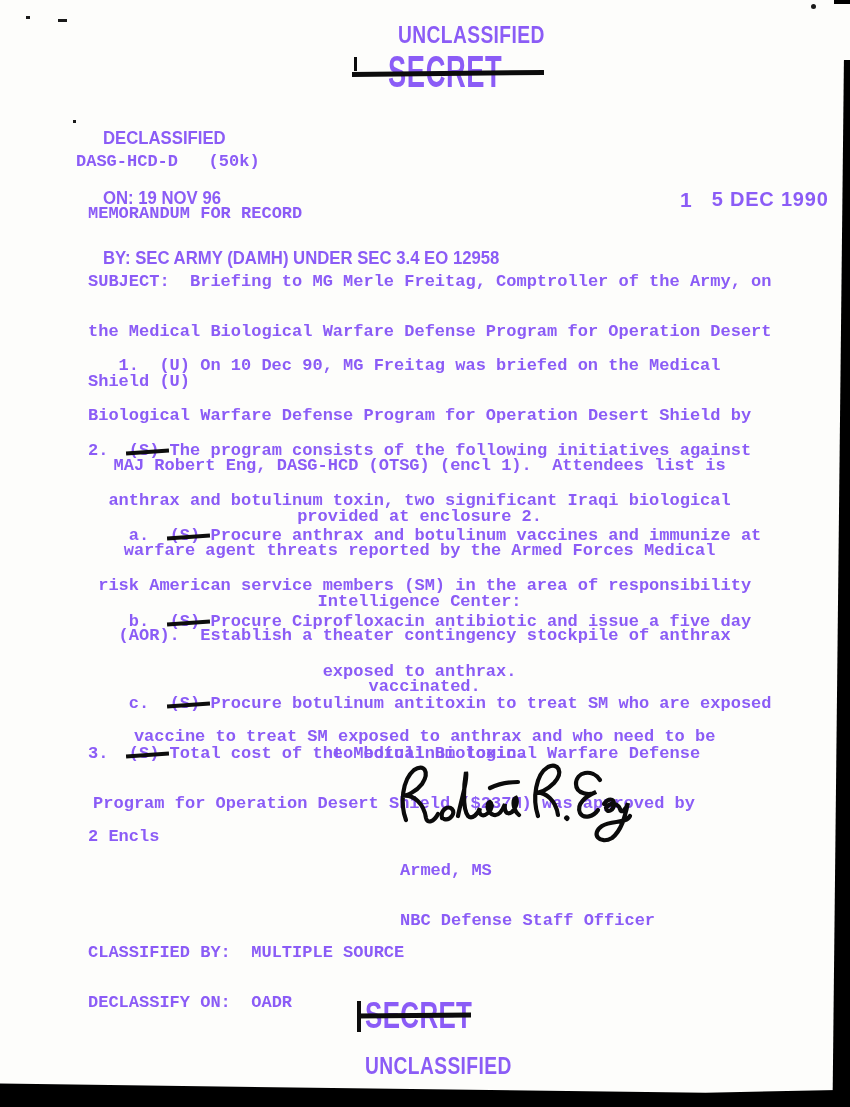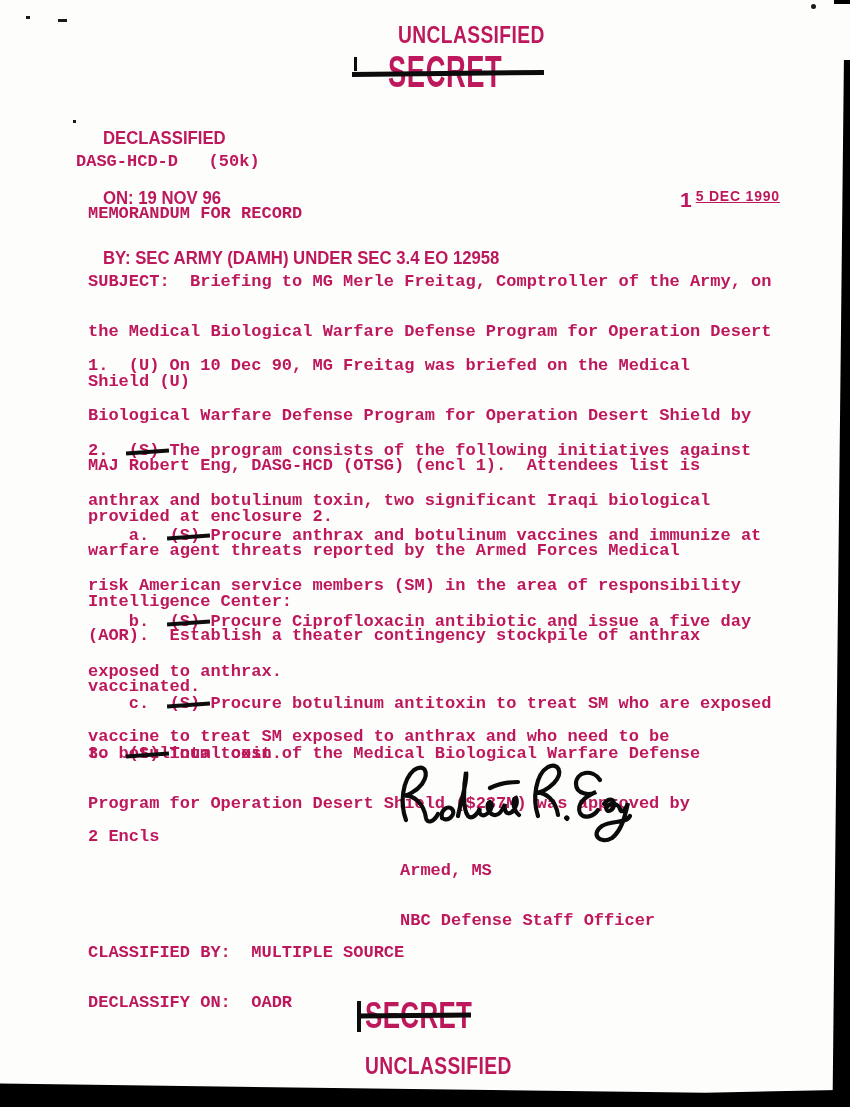--- a/index.html
+++ b/index.html
@@ -1,18 +1,18 @@
 <!DOCTYPE html>
 <html><head>
 <meta charset="utf-8">
 <style>
   html,body { margin:0; padding:0; background:#9a9a9a; }
   .page {
     position:relative; width:850px; height:1107px; margin:0 auto;
-    background:#fdfdfb; overflow:hidden; color:#be185d;
+    background:#fdfdfb; overflow:hidden; color:#8b5cf6;
   }
   .mono {
     font-family:"Liberation Mono","DejaVu Sans Mono",monospace;
     font-size:17px; line-height:16.8px; font-weight:700; white-space:pre;
   }
   .sans { font-family:"Liberation Sans","DejaVu Sans",sans-serif; font-weight:700; }
   .abs { position:absolute; }
 
   
   .banner-top   { left:398px; top:21px;  font-size:24px; letter-spacing:.5px; transform:scaleX(.80); transform-origin:left; }
@@ -29,27 +29,27 @@
   .secret-bottom .strike { position:absolute; left:0; top:13px; width:114px; height:5px; background:#0c0c0c; transform:rotate(-.5deg); }
   .secret-bottom .tick { position:absolute; left:0; top:1px; width:4px; height:31px; background:#0c0c0c; }
 
   
   .declass { left:103px; top:88px; font-size:19px; line-height:20px; transform:scaleX(.88); transform-origin:left; white-space:pre; }
 
   .office { left:76px; top:154px;text-align:right; }
 
   .datestamp { left:680px; top:188px; white-space:nowrap; }
   .datestamp .d1 { font-size:21px; vertical-align:top; }
-  .datestamp .drest { font-size:14px; letter-spacing:.8px; margin-left:4px; vertical-align:top;text-decoration:underline; }
+  .datestamp .drest { font-size:20px; letter-spacing:.8px; margin-left:20px; vertical-align:top; }
 
   .heading { left:88px; top:206px; }
   .subject { left:88px; top:240px; }
 
   .para { left:88px; }
-  .para .line { height:16.8px; }
+  .para .line { height:16.8px;text-align:center; }
 
   
   .cmark { position:relative; display:inline-block; }
   .cmark::after {
     content:""; position:absolute; left:-3px; right:-9px; top:7px; height:3.6px;
     background:#0d0d0d; transform:rotate(-4deg);
   }
 
   .encls { left:88px; top:829px; }
   .sigblock { left:400px; top:829px; }

